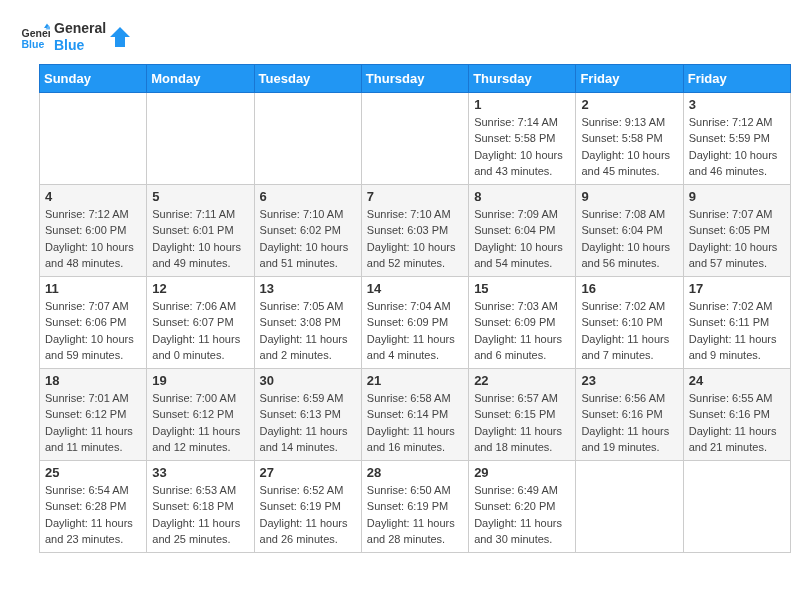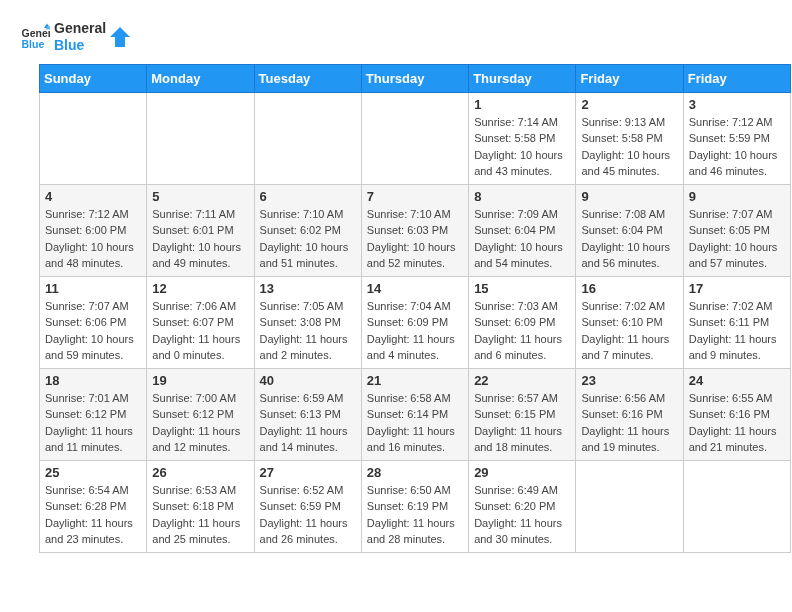--- a/index.html
+++ b/index.html
@@ -258,21 +258,21 @@
 and 11 minutes.</div>
         </td>
         <td>
           <span class="day-num">19</span>
           <div class="day-info" style="white-space: pre-line;">Sunrise: 7:00 AM
 Sunset: 6:12 PM
 Daylight: 11 hours
 and 12 minutes.</div>
         </td>
         <td>
-          <span class="day-num">40</span>
+          <span class="day-num">30</span>
           <div class="day-info" style="white-space: pre-line;">Sunrise: 6:59 AM
 Sunset: 6:13 PM
 Daylight: 11 hours
 and 14 minutes.</div>
         </td>
         <td>
           <span class="day-num">21</span>
           <div class="day-info" style="white-space: pre-line;">Sunrise: 6:58 AM
 Sunset: 6:14 PM
 Daylight: 11 hours
@@ -302,30 +302,30 @@
       </tr>
       <tr>
         <td>
           <span class="day-num">25</span>
           <div class="day-info" style="white-space: pre-line;">Sunrise: 6:54 AM
 Sunset: 6:28 PM
 Daylight: 11 hours
 and 23 minutes.</div>
         </td>
         <td>
-          <span class="day-num">26</span>
+          <span class="day-num">33</span>
           <div class="day-info" style="white-space: pre-line;">Sunrise: 6:53 AM
 Sunset: 6:18 PM
 Daylight: 11 hours
 and 25 minutes.</div>
         </td>
         <td>
           <span class="day-num">27</span>
           <div class="day-info" style="white-space: pre-line;">Sunrise: 6:52 AM
-Sunset: 6:59 PM
+Sunset: 6:19 PM
 Daylight: 11 hours
 and 26 minutes.</div>
         </td>
         <td>
           <span class="day-num">28</span>
           <div class="day-info" style="white-space: pre-line;">Sunrise: 6:50 AM
 Sunset: 6:19 PM
 Daylight: 11 hours
 and 28 minutes.</div>
         </td>

